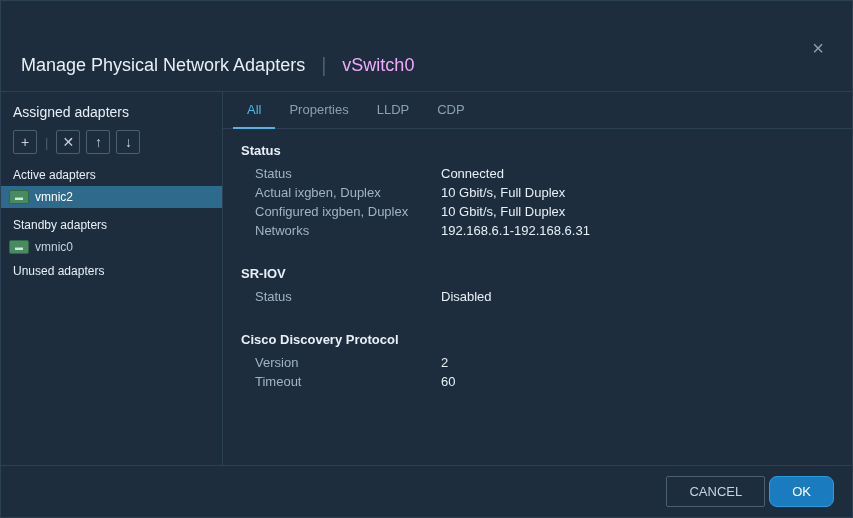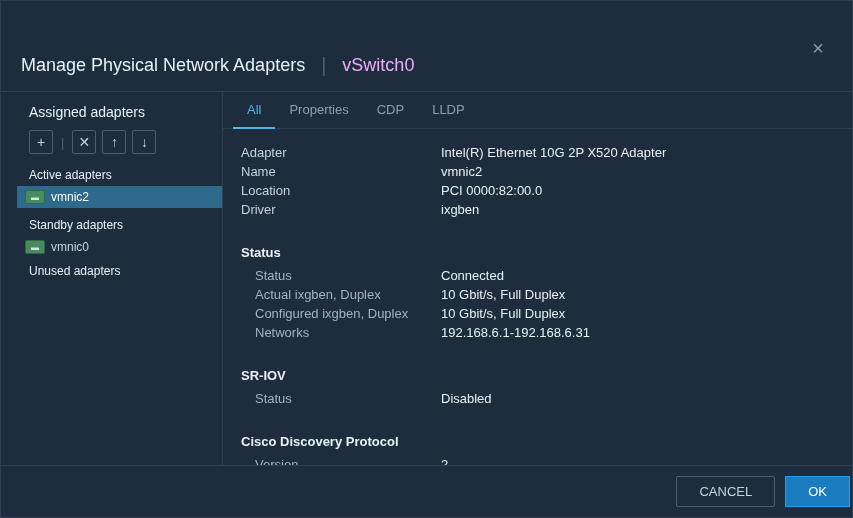--- a/index.html
+++ b/index.html
@@ -68,21 +68,21 @@
       overflow: hidden;
     }
 
     
     .left-panel {
       width: 222px;
       min-width: 222px;
       border-right: 1px solid #2d4155;
       display: flex;
       flex-direction: column;
-      padding: 12px 0 0 16px;
+      padding: 12px 0 0 0;
     }
 
     .left-title {
       color: #e8f0f7;
       font-size: 14px;
       padding: 0 12px 10px 12px;
       font-weight: 400;
     }
 
     .adapter-toolbar {
@@ -228,45 +228,45 @@
     }
 
     .indent-row td:first-child {
       padding-left: 14px;
       color: #a0b4c4;
     }
 
     
     .dialog-footer {
       border-top: 1px solid #2d4155;
-      padding: 10px 2px;
+      padding: 10px 18px;
       display: flex;
       justify-content: flex-end;
-      gap: 10px;
+      gap: 4px;
       align-items: center;
     }
 
     .btn-cancel {
       background: transparent;
       border: 1px solid #4a6070;
       color: #c5d3e0;
       padding: 7px 22px;
       font-size: 13px;
       cursor: pointer;
       border-radius: 2px;
     }
 
     .btn-ok {
       background: #1b7bbf;
       border: 1px solid #2a9de0;
       color: #ffffff;
       padding: 7px 22px;
       font-size: 13px;
       cursor: pointer;
-      border-radius: 0;
+      border-radius: 8px;
     }
 
     
     .tab-content::-webkit-scrollbar { width: 8px; }
     .tab-content::-webkit-scrollbar-track { background: #1e2d3d; }
     .tab-content::-webkit-scrollbar-thumb { background: #3a5570; border-radius: 4px; }
 
     .adapter-list::-webkit-scrollbar { width: 6px; }
     .adapter-list::-webkit-scrollbar-track { background: #1e2d3d; }
     .adapter-list::-webkit-scrollbar-thumb { background: #3a5570; border-radius: 4px; }
@@ -315,46 +315,26 @@
         </div>
 
         <div class="adapter-section-label">Unused adapters</div>
       </div>
     </div>
 
     <div class="right-panel">
       <div class="tabs-bar">
         <div class="tab active">All</div>
         <div class="tab">Properties</div>
+        <div class="tab">LLDP</div>
         <div class="tab">CDP</div>
-        <div class="tab">LLDP</div>
       </div>
 
       <div class="tab-content">
 
-        <table class="info-table">
-          <tbody>
-              <tr>
-            <td>Adapter</td>
-            <td>Intel(R) Ethernet 10G 2P X520 Adapter</td>
-          </tr>
-          <tr>
-            <td>Name</td>
-            <td>vmnic2</td>
-          </tr>
-          <tr>
-            <td>Location</td>
-            <td>PCI 0000:82:00.0</td>
-          </tr>
-          <tr>
-            <td>Driver</td>
-            <td>ixgben</td>
-          </tr>
-        </tbody>
-          </table>
 
         <div class="section-header">Status</div>
         <table class="info-table">
           <tbody>
               <tr class="indent-row">
             <td>Status</td>
             <td>Connected</td>
           </tr>
           <tr class="indent-row">
             <td>Actual ixgben, Duplex</td>

